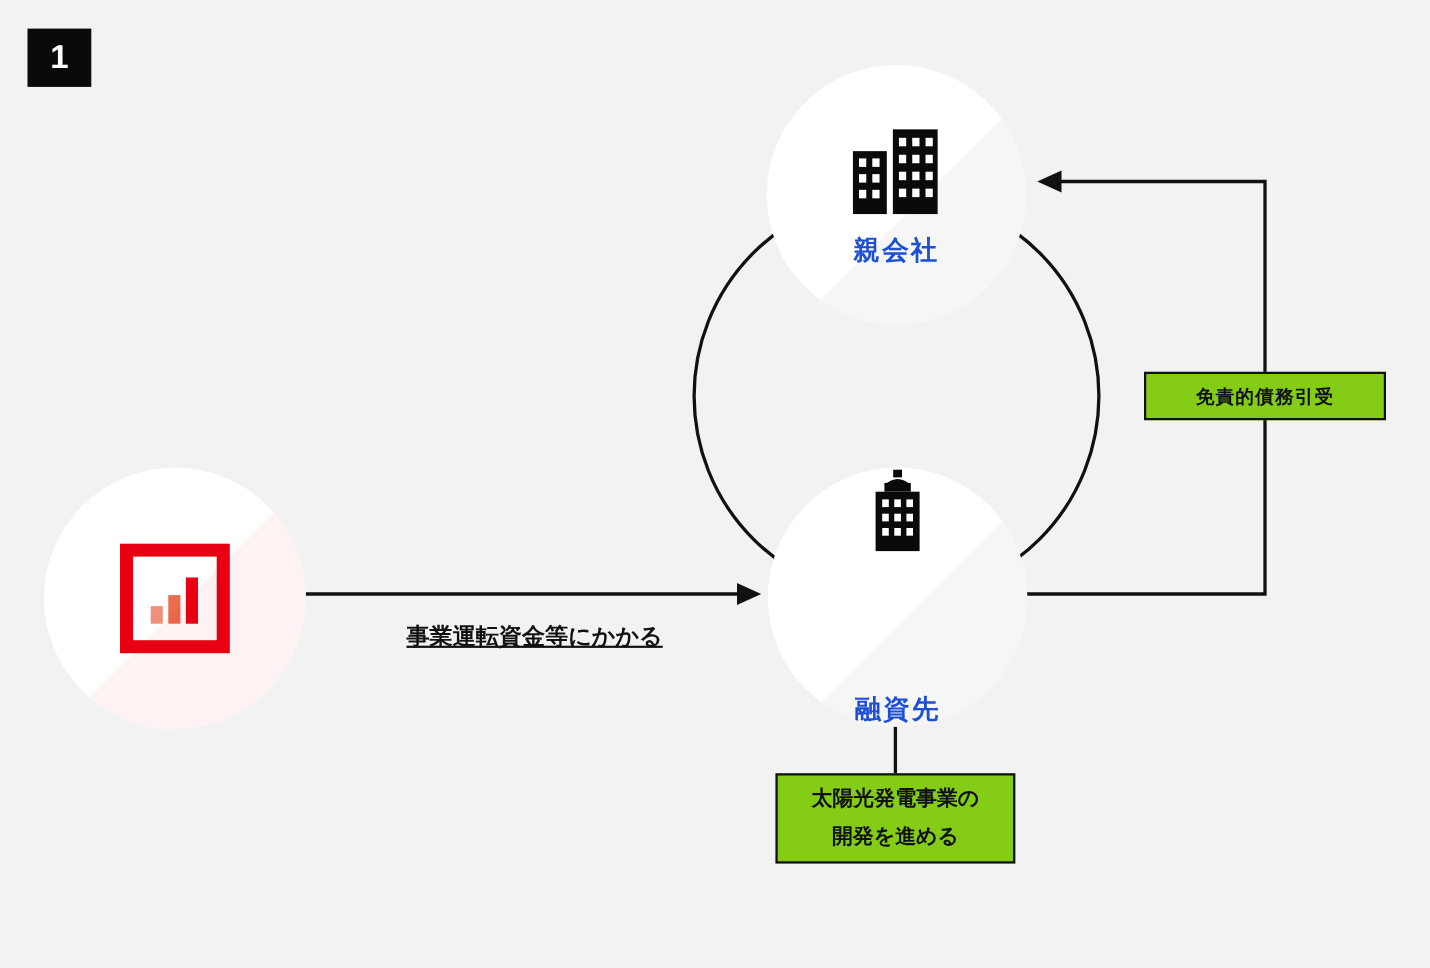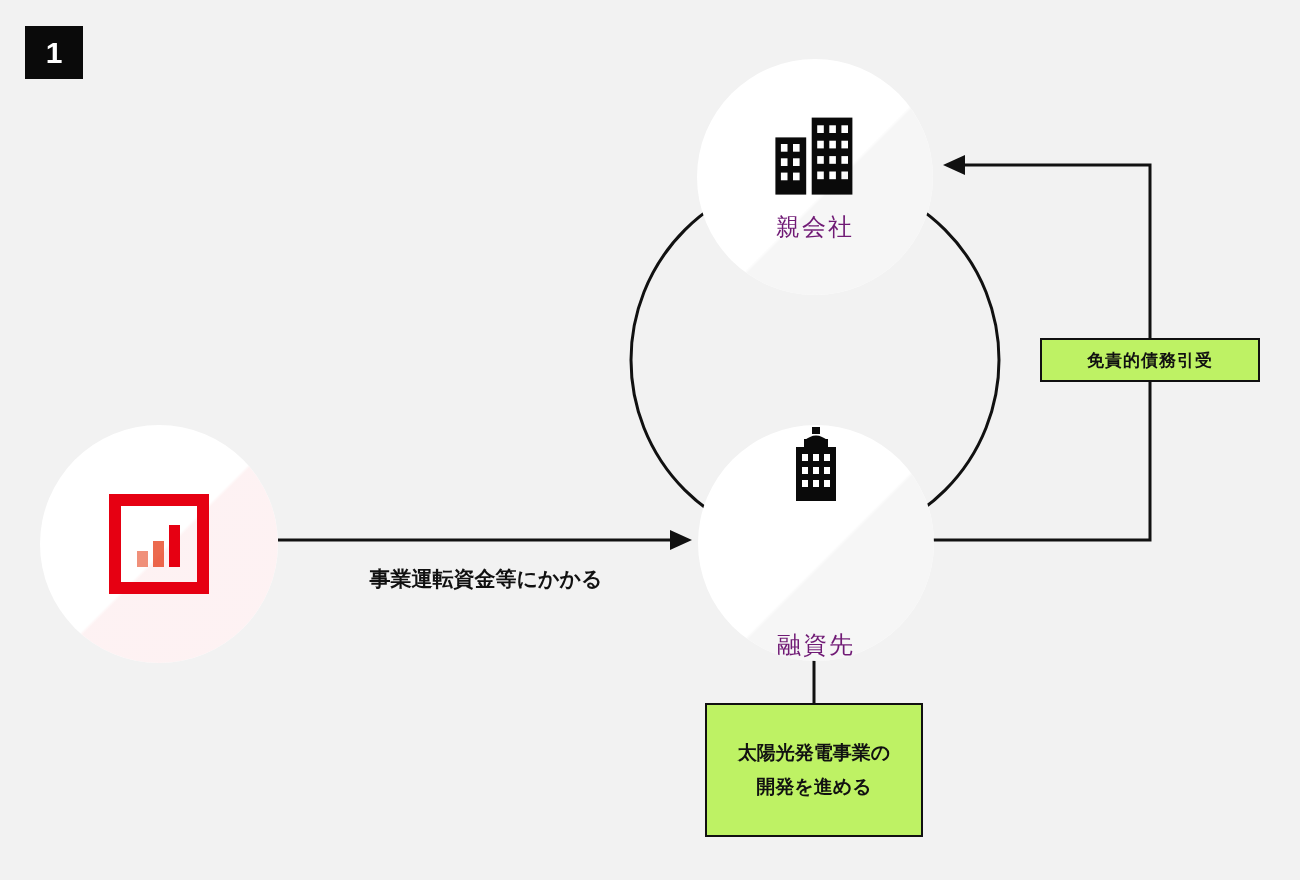--- a/index.html
+++ b/index.html
@@ -42,51 +42,52 @@
   .node-circle.bank::after {
     background: linear-gradient(135deg, rgba(0,0,0,0) 52%, rgba(230,0,18,0.05) 53%);
   }
 
   .circle-parent { left: 697px; top: 59px;  width: 236px; height: 236px; }
   .circle-borrower { left: 698px; top: 425px; width: 236px; height: 236px; justify-content: space-between; }
   .circle-bank { left: 40px;  top: 425px; width: 238px; height: 238px; }
 
   .node-label {
     margin-top: 12px;
-    font-size: 24px; font-weight: normal; color: #701a75;
+    font-size: 24px; font-weight: bold; color: #1d4ed8;
     letter-spacing: 2px;
     z-index: 1;
   }
 
   .edge-label {
     position: absolute;
     text-align: center;
     font-weight: bold; color: #111;
     z-index: 3;
+    text-decoration: underline;
   }
   .loan-label {
     left: 300px; top: 562px; width: 372px;
     font-size: 21px; line-height: 1.65;
   }
 
   .label-box {
     position: absolute;
-    background: #bef264;
+    background: #84cc16;
     border: 2px solid #111;
     display: flex; flex-direction: column;
     align-items: center; justify-content: center;
     font-weight: bold; color: #111;
     z-index: 3; text-align: center;
   }
   .assumption-box {
     left: 1040px; top: 338px; width: 220px; height: 44px;
     font-size: 17px; letter-spacing: 1px;
   }
   .solar-box {
-    left: 705px; top: 703px; width: 218px; height: 134px;
+    left: 705px; top: 703px; width: 218px; height: 82px;
     font-size: 19px; line-height: 1.8;
   }
 </style>
 </head>
 <body>
 
 <div class="canvas">
 
   <svg class="wires" width="1300" height="880" viewBox="0 0 1300 880">
 

